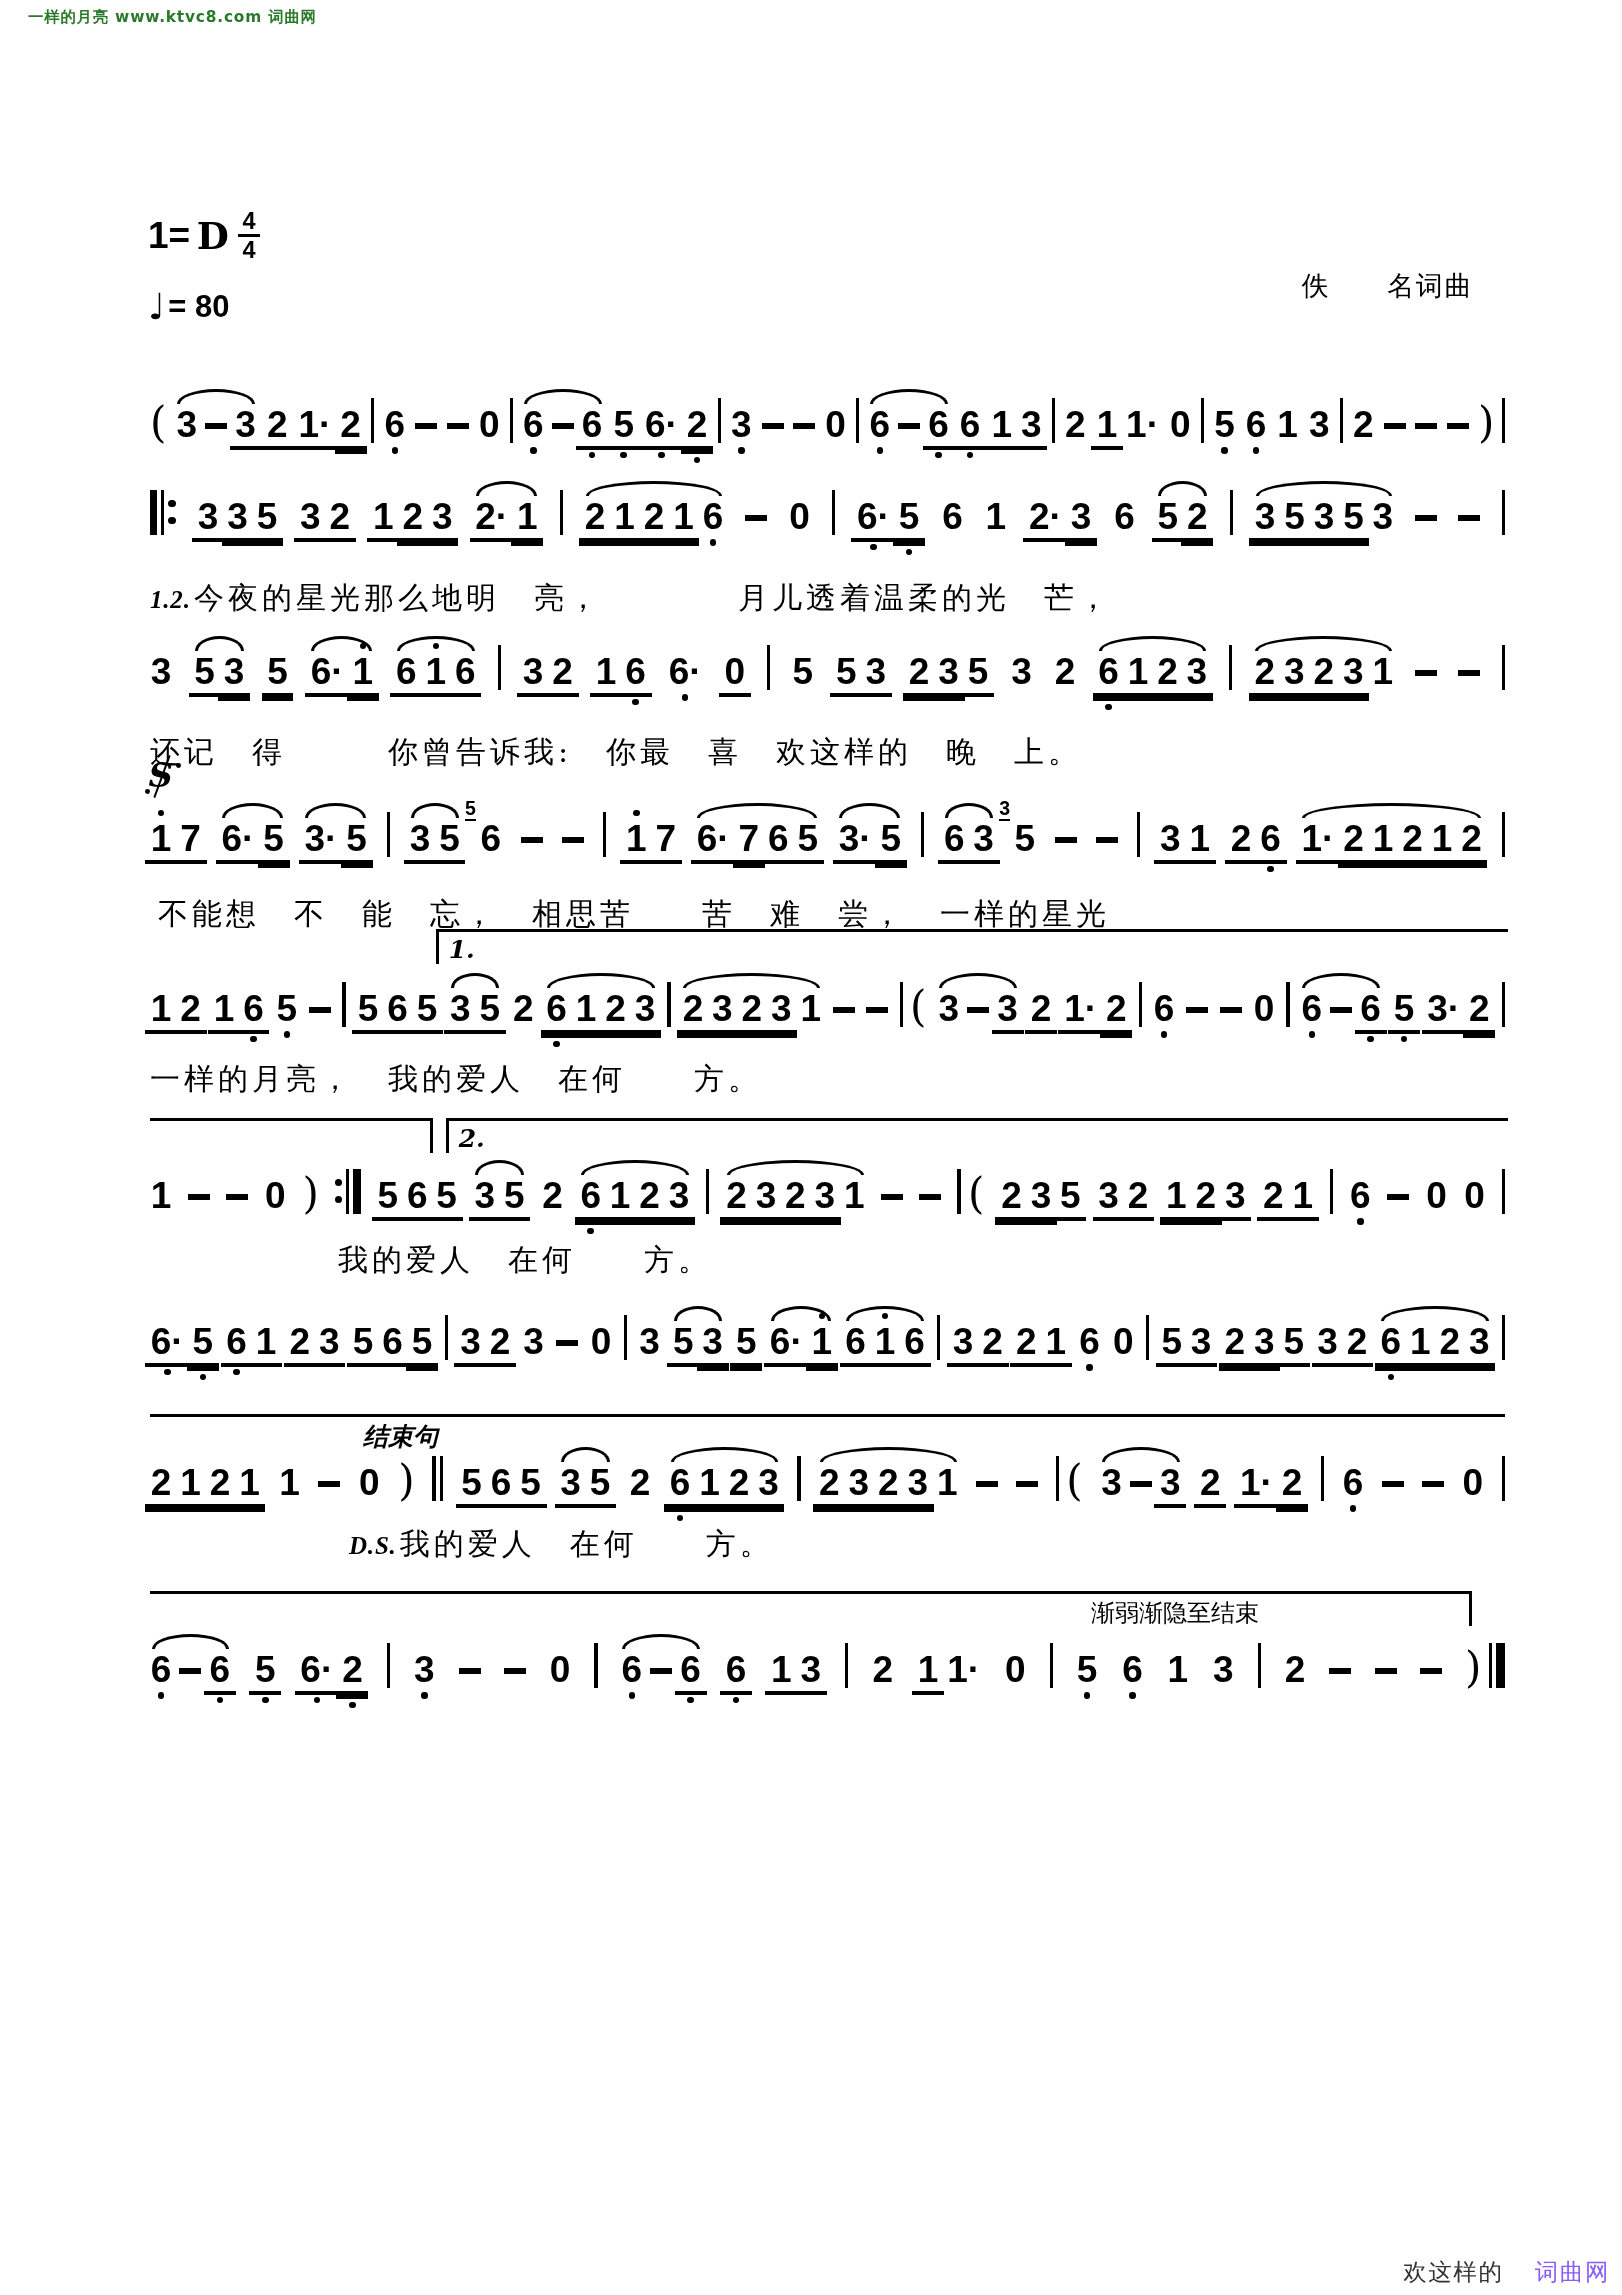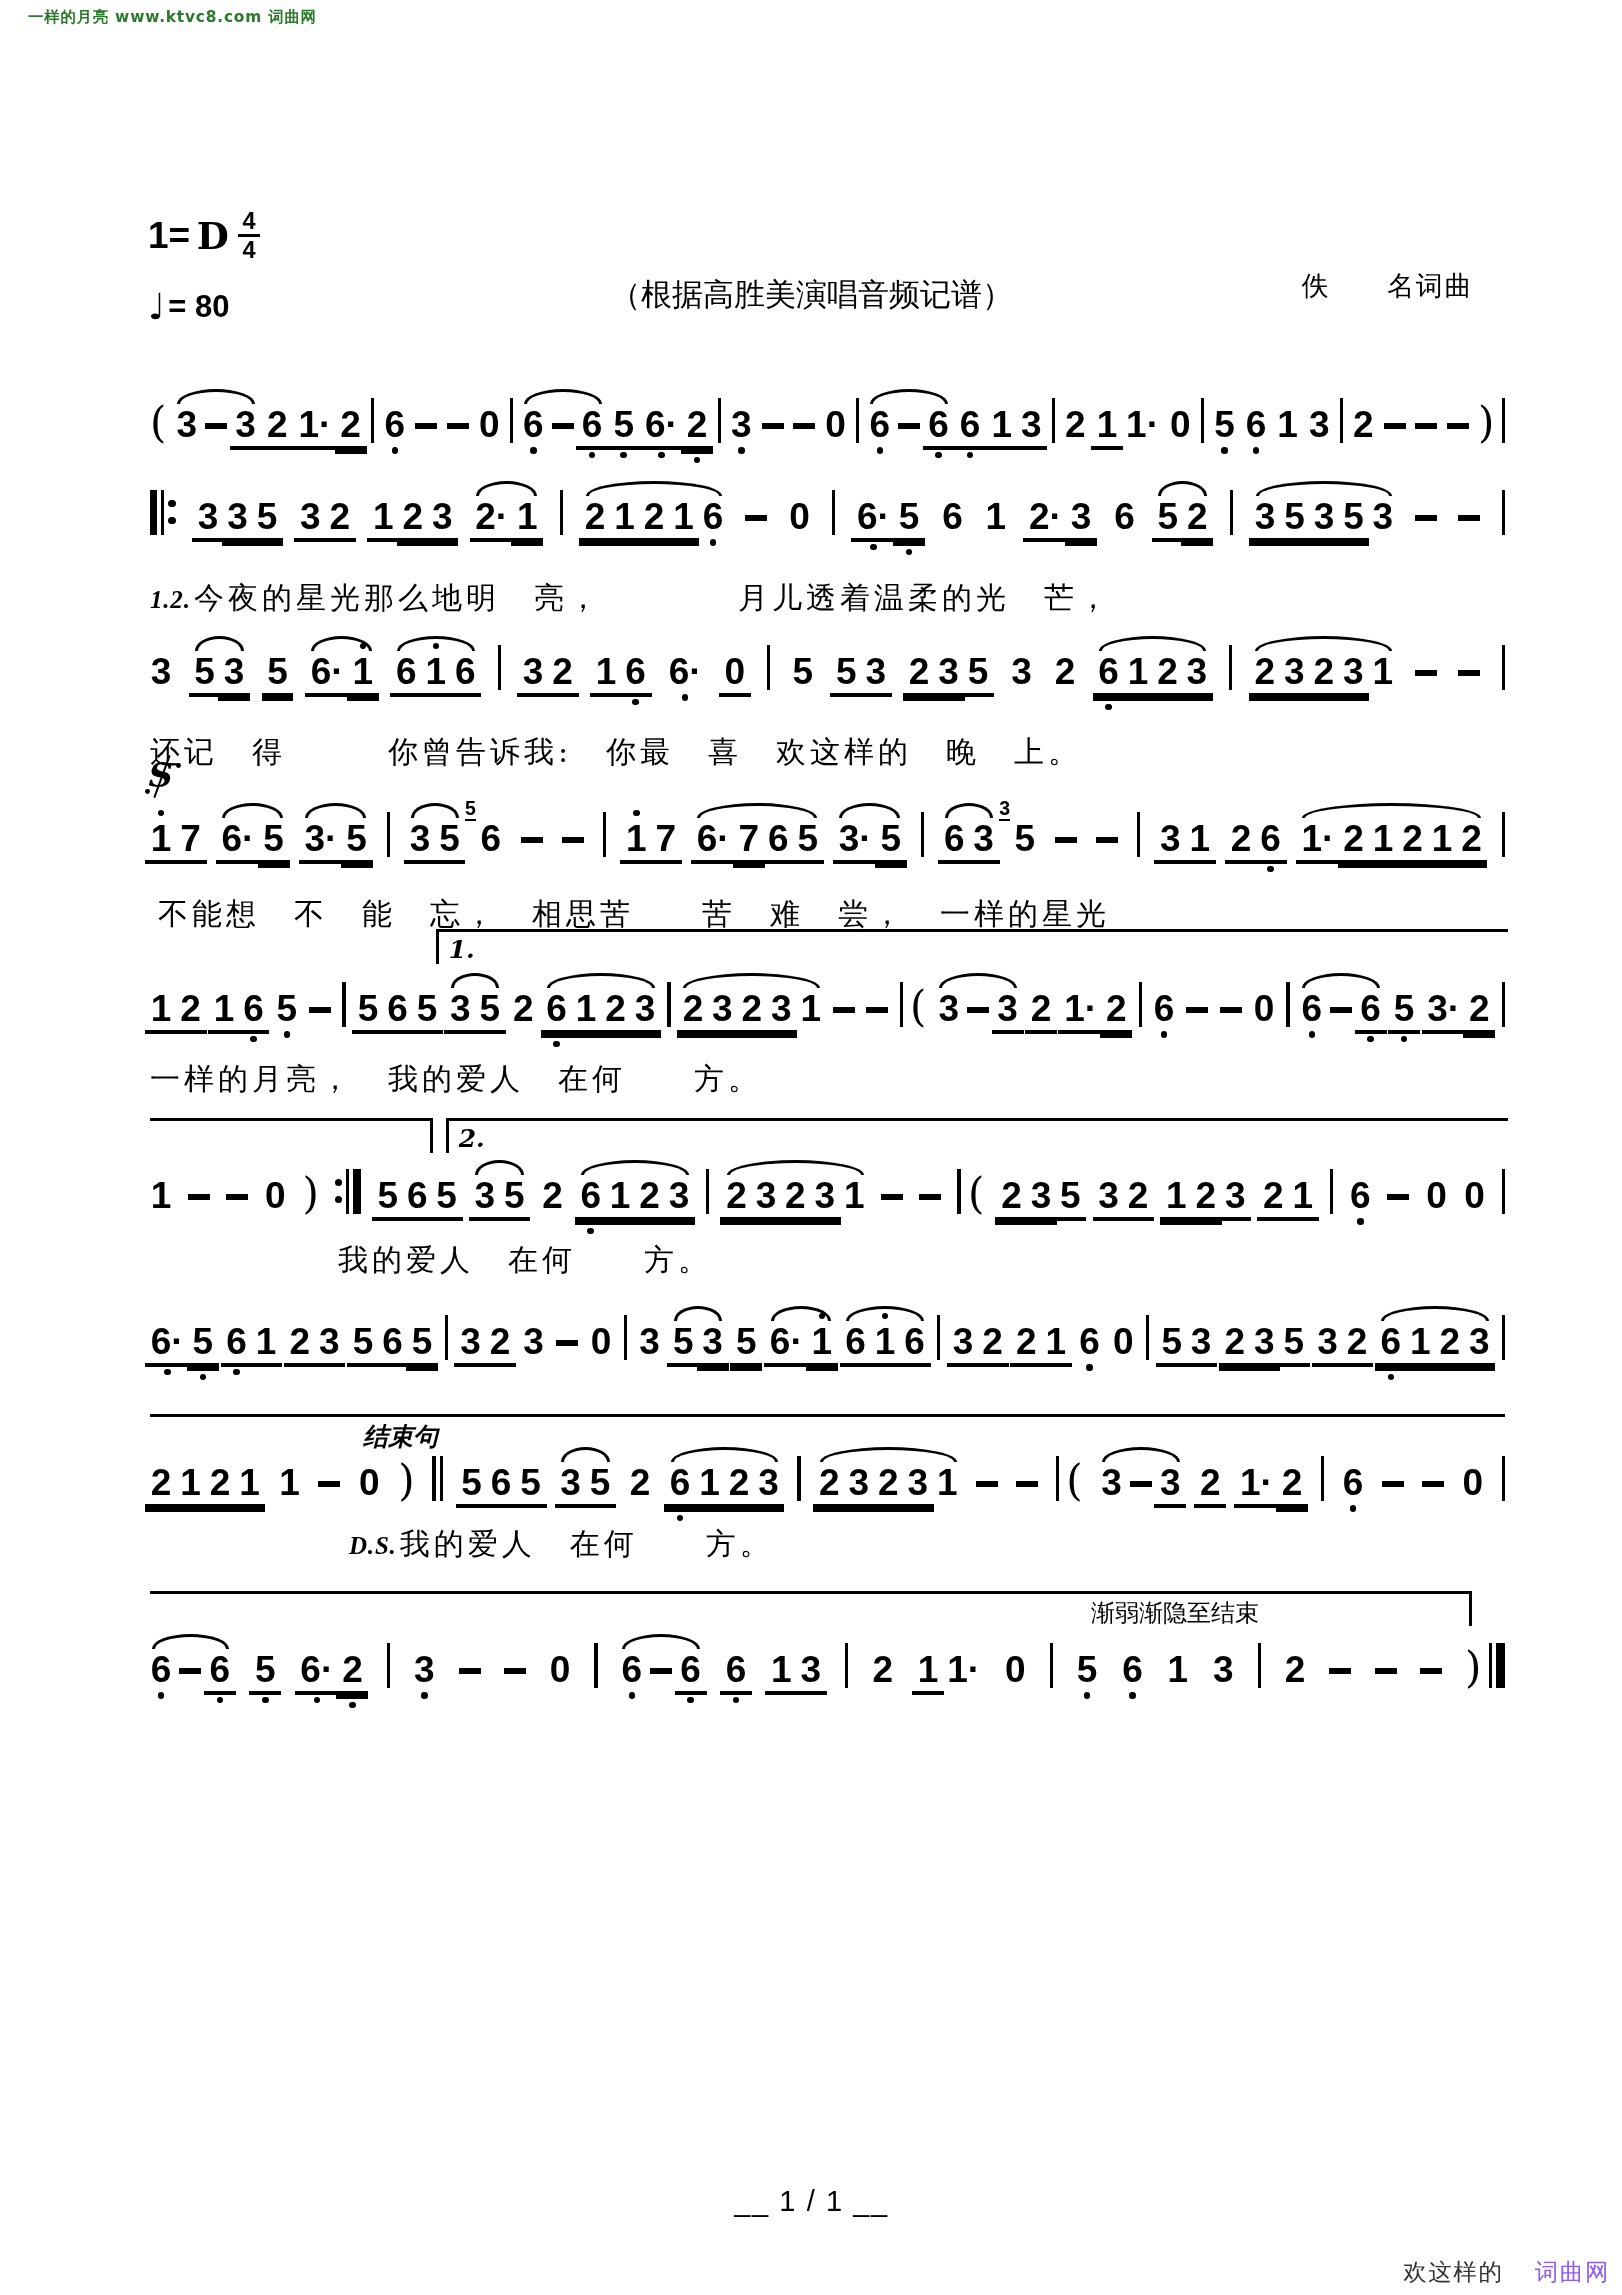--- a/index.html
+++ b/index.html
@@ -61,21 +61,20 @@
   .pagenum{position:absolute;left:0;right:0;top:2185px;text-align:center;font-size:29px;letter-spacing:1.6px;}
   .srcline{position:absolute;right:13px;top:2256px;font-size:23.5px;letter-spacing:1.6px;}
   .srcline .lk{margin-left:23px;}
 </style>
 </head>
 <body>
 
 <div class="sheet">
   <div class="watermark" style="color: rgb(43, 122, 43);">一样的月亮 www.ktvc8.com 词曲网</div>
 
-  <div class="subtitle">（根据高胜美演唱音频记谱）</div>
   <div class="credit">佚　　名词曲</div>
 
   <div class="keybox">
     <span>1=</span>
     <span class="klet">D</span>
     <span class="frac">
       <span class="ft">4</span>
       <span class="fb">4</span>
     </span>
   </div>
@@ -1009,19 +1008,18 @@
             <div class="bar" style="width: 3.2px;"></div>
             <div class="bthick" style="width: 9px;"></div>
           </div>
         </div>
       </div>
       <div class="bracket tr" style="left: 150px; top: 1591px; width: 1319px;">
         <span class="blab plain" style="left: 941px;">渐弱渐隐至结束</span>
       </div>
     </div>
 
-  <div class="pagenum">__ 1 / 1 __</div>
   <div class="srcline" style="color: rgb(51, 51, 51);">
     <span>欢这样的</span>
     <span class="lk" style="color: #8b5cf6;">词曲网</span>
   </div>
 </div>
 
 
 </body></html>

